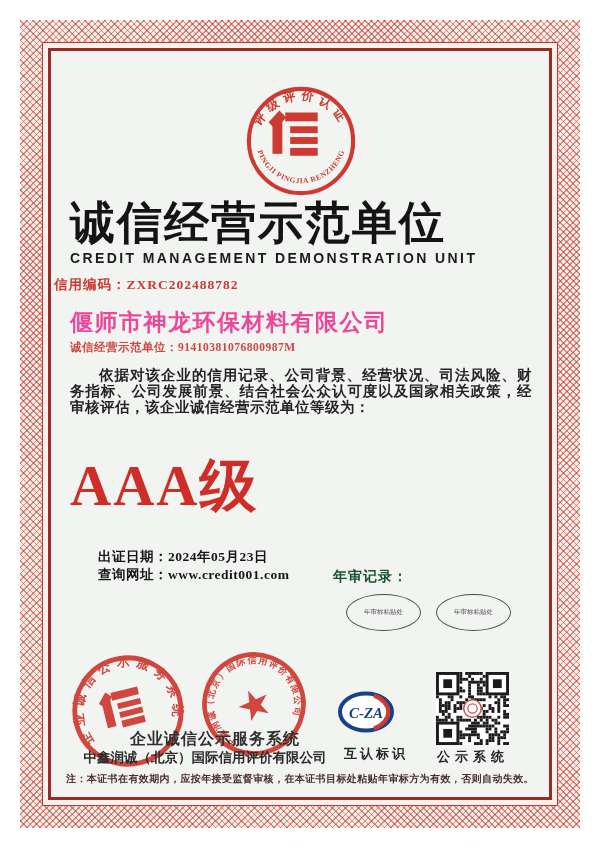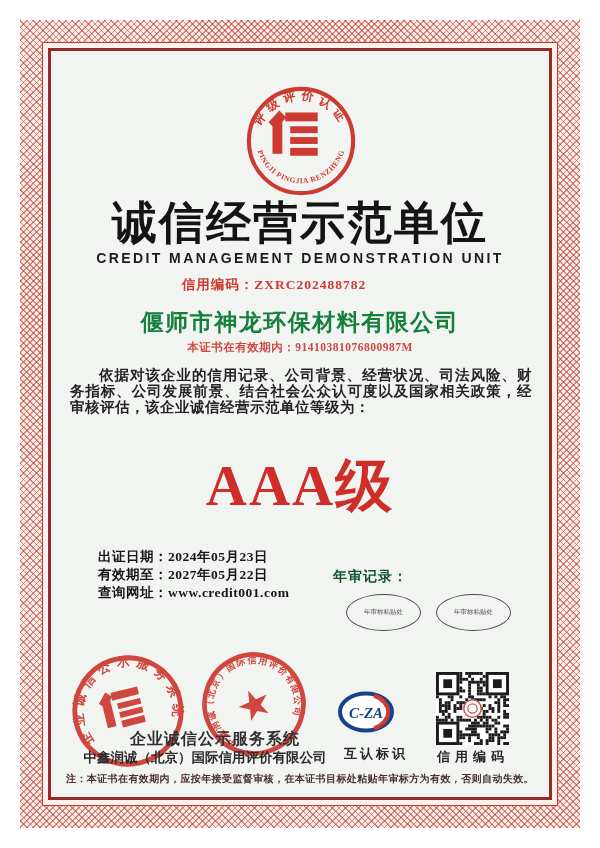--- a/index.html
+++ b/index.html
@@ -9,31 +9,31 @@
   
   .lattice{position:absolute;inset:20px;
     background:
       repeating-linear-gradient(45deg, rgba(186,52,46,.55) 0 1.2px, rgba(255,255,255,0) 1.2px 4.6px),
       repeating-linear-gradient(-45deg, rgba(186,52,46,.55) 0 1.2px, rgba(255,255,255,0) 1.2px 4.6px),
       #fdede7;}
   .lattice-hole{position:absolute;inset:42px;background:#fbf3ec;border:1px solid #c03a31;}
   .frame{position:absolute;inset:48px;border:3px solid #992a27;background:#f2f4f2;}
 
   .abs{position:absolute;}
-  .ctr{left:54px;width:492px;text-align:center;}
+  .ctr{left:70px;width:492px;}
 
   
   .top-seal{left:242px;top:82px;width:118px;height:118px;}
 
   
   .title{top:198px;font-size:45px;font-weight:bold;color:#141414;letter-spacing:2px;line-height:50px;}
   .subtitle{top:250px;font-size:14px;font-weight:bold;color:#1c1c1c;letter-spacing:2.4px;
             font-family:"Liberation Sans","DejaVu Sans",sans-serif;}
-  .credit-line{top:276px;left:54px;width:440px;text-align:center;font-size:13.5px;font-weight:bold;color:#cc3b33;letter-spacing:1px;}
-  .company{top:307px;font-size:23px;font-weight:bold;color:#15803d;letter-spacing:1.5px;}
+  .credit-line{top:276px;left:54px;width:440px;text-align:left;font-size:13.5px;font-weight:bold;color:#cc3b33;letter-spacing:1px;}
+  .company{top:307px;font-size:23px;font-weight:bold;color:#ec4899;letter-spacing:1.5px;}
   .social-line{top:340px;font-size:11.5px;font-weight:bold;color:#cf4740;letter-spacing:.5px;}
 
   .paragraph{top:368px;left:70px;width:462px;font-size:14.5px;font-weight:bold;color:#242424;
              line-height:15.8px;text-align:justify;text-indent:2em;letter-spacing:.5px;}
 
   .grade{top:448px;font-size:57px;font-weight:bold;color:#ce2e27;letter-spacing:2px;}
 
   
   .info{top:548px;left:85px;font-size:13.5px;font-weight:bold;color:#161616;}
   .info .row{height:18.2px;line-height:18.2px;letter-spacing:.5px;margin-left:13px;}
@@ -90,30 +90,29 @@
   <div class="abs ctr title">诚信经营示范单位</div>
   <div class="abs ctr subtitle">CREDIT MANAGEMENT DEMONSTRATION UNIT</div>
 
   <div class="abs credit-line">
     <span>信用编码：</span><span>ZXRC202488782</span>
   </div>
 
   <div class="abs ctr company">偃师市神龙环保材料有限公司</div>
 
   <div class="abs ctr social-line">
-    <span>本证书在有效期内：</span><span>91410381076800987M</span>
+    <span>诚信经营示范单位：</span><span>91410381076800987M</span>
   </div>
 
   <div class="abs paragraph">依据对该企业的信用记录、公司背景、经营状况、司法风险、财务指标、公司发展前景、结合社会公众认可度以及国家相关政策，经审核评估，该企业诚信经营示范单位等级为：</div>
 
   <div class="abs ctr grade">AAA级</div>
 
   <div class="abs info">
     <div class="row"><span>出证日期：</span><span>2024年05月23日</span></div>
-    <div class="row"><span>有效期至：</span><span>2027年05月22日</span></div>
     <div class="row"><span>查询网址：</span><span>www.credit001.com</span></div>
   </div>
 
   <div class="abs review-label">年审记录：</div>
   <div class="sticker s1">年审标粘贴处</div>
   <div class="sticker s2">年审标粘贴处</div>
 
   <svg class="abs seal1" viewBox="0 0 120 120">
     <circle cx="60" cy="60" r="54" fill="none" stroke="#cd3a31" stroke-width="5"></circle>
     <defs>
@@ -357,17 +356,17 @@
         <rect x="70.08" y="70.08" width="2.92" height="2.92" fill="#1b1b1b"></rect>
         <rect x="1.46" y="1.46" width="20.439999999999998" height="20.439999999999998" fill="none" stroke="#1b1b1b" stroke-width="2.92"></rect>
         <rect x="7.3" y="7.3" width="8.76" height="8.76" fill="#1b1b1b"></rect>
         <rect x="51.1" y="1.46" width="20.439999999999998" height="20.439999999999998" fill="none" stroke="#1b1b1b" stroke-width="2.92"></rect>
         <rect x="56.94" y="7.3" width="8.76" height="8.76" fill="#1b1b1b"></rect>
         <rect x="1.46" y="51.1" width="20.439999999999998" height="20.439999999999998" fill="none" stroke="#1b1b1b" stroke-width="2.92"></rect>
         <rect x="7.3" y="56.94" width="8.76" height="8.76" fill="#1b1b1b"></rect>
         <circle cx="36.5" cy="36.5" r="8.76" fill="#fff" stroke="#c4564e" stroke-width="1.5"></circle>
         <circle cx="36.5" cy="36.5" r="4.672" fill="none" stroke="#c4564e" stroke-width="1.2"></circle>
       </svg></div>
-  <div class="abs qr-label">信用编码</div>
+  <div class="abs qr-label">公示系统</div>
 
   <div class="abs note">注：本证书在有效期内，应按年接受监督审核，在本证书目标处粘贴年审标方为有效，否则自动失效。</div>
 
 </div>
 
 </body></html>

